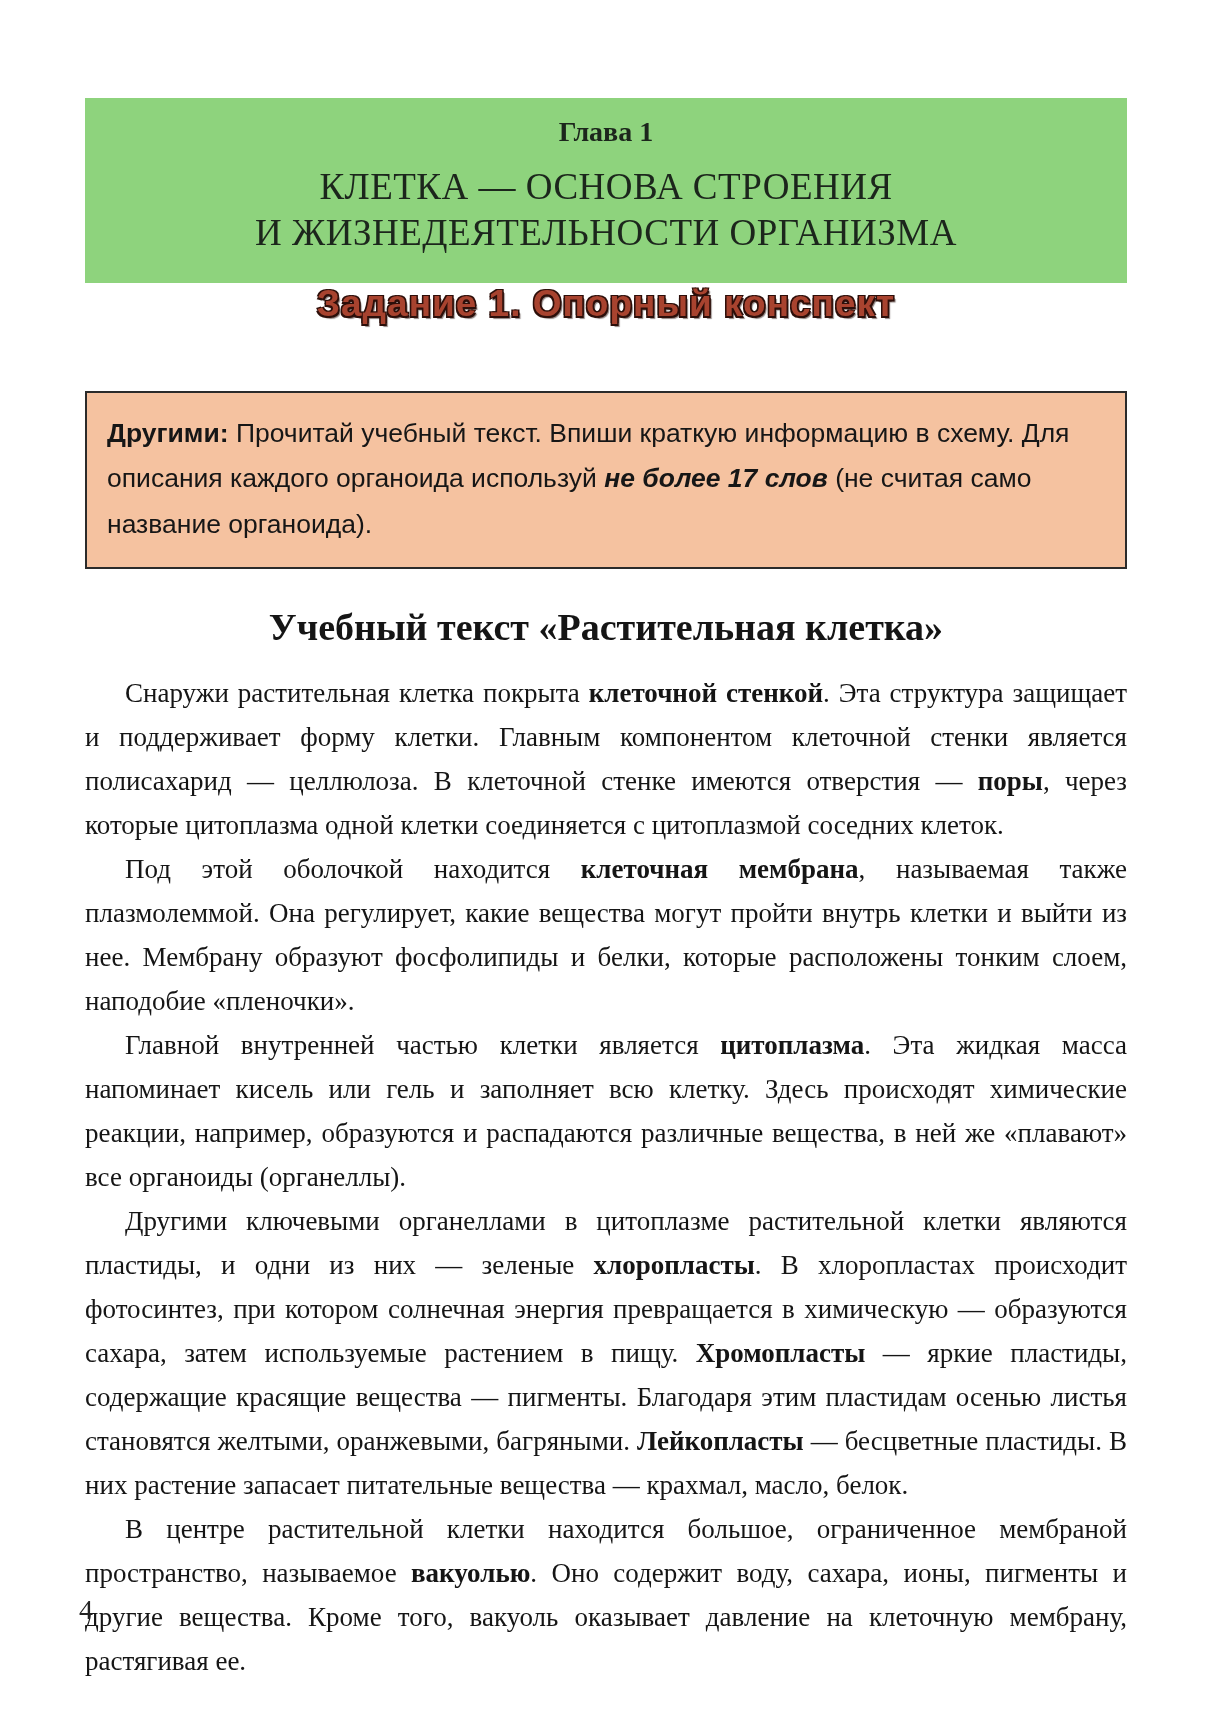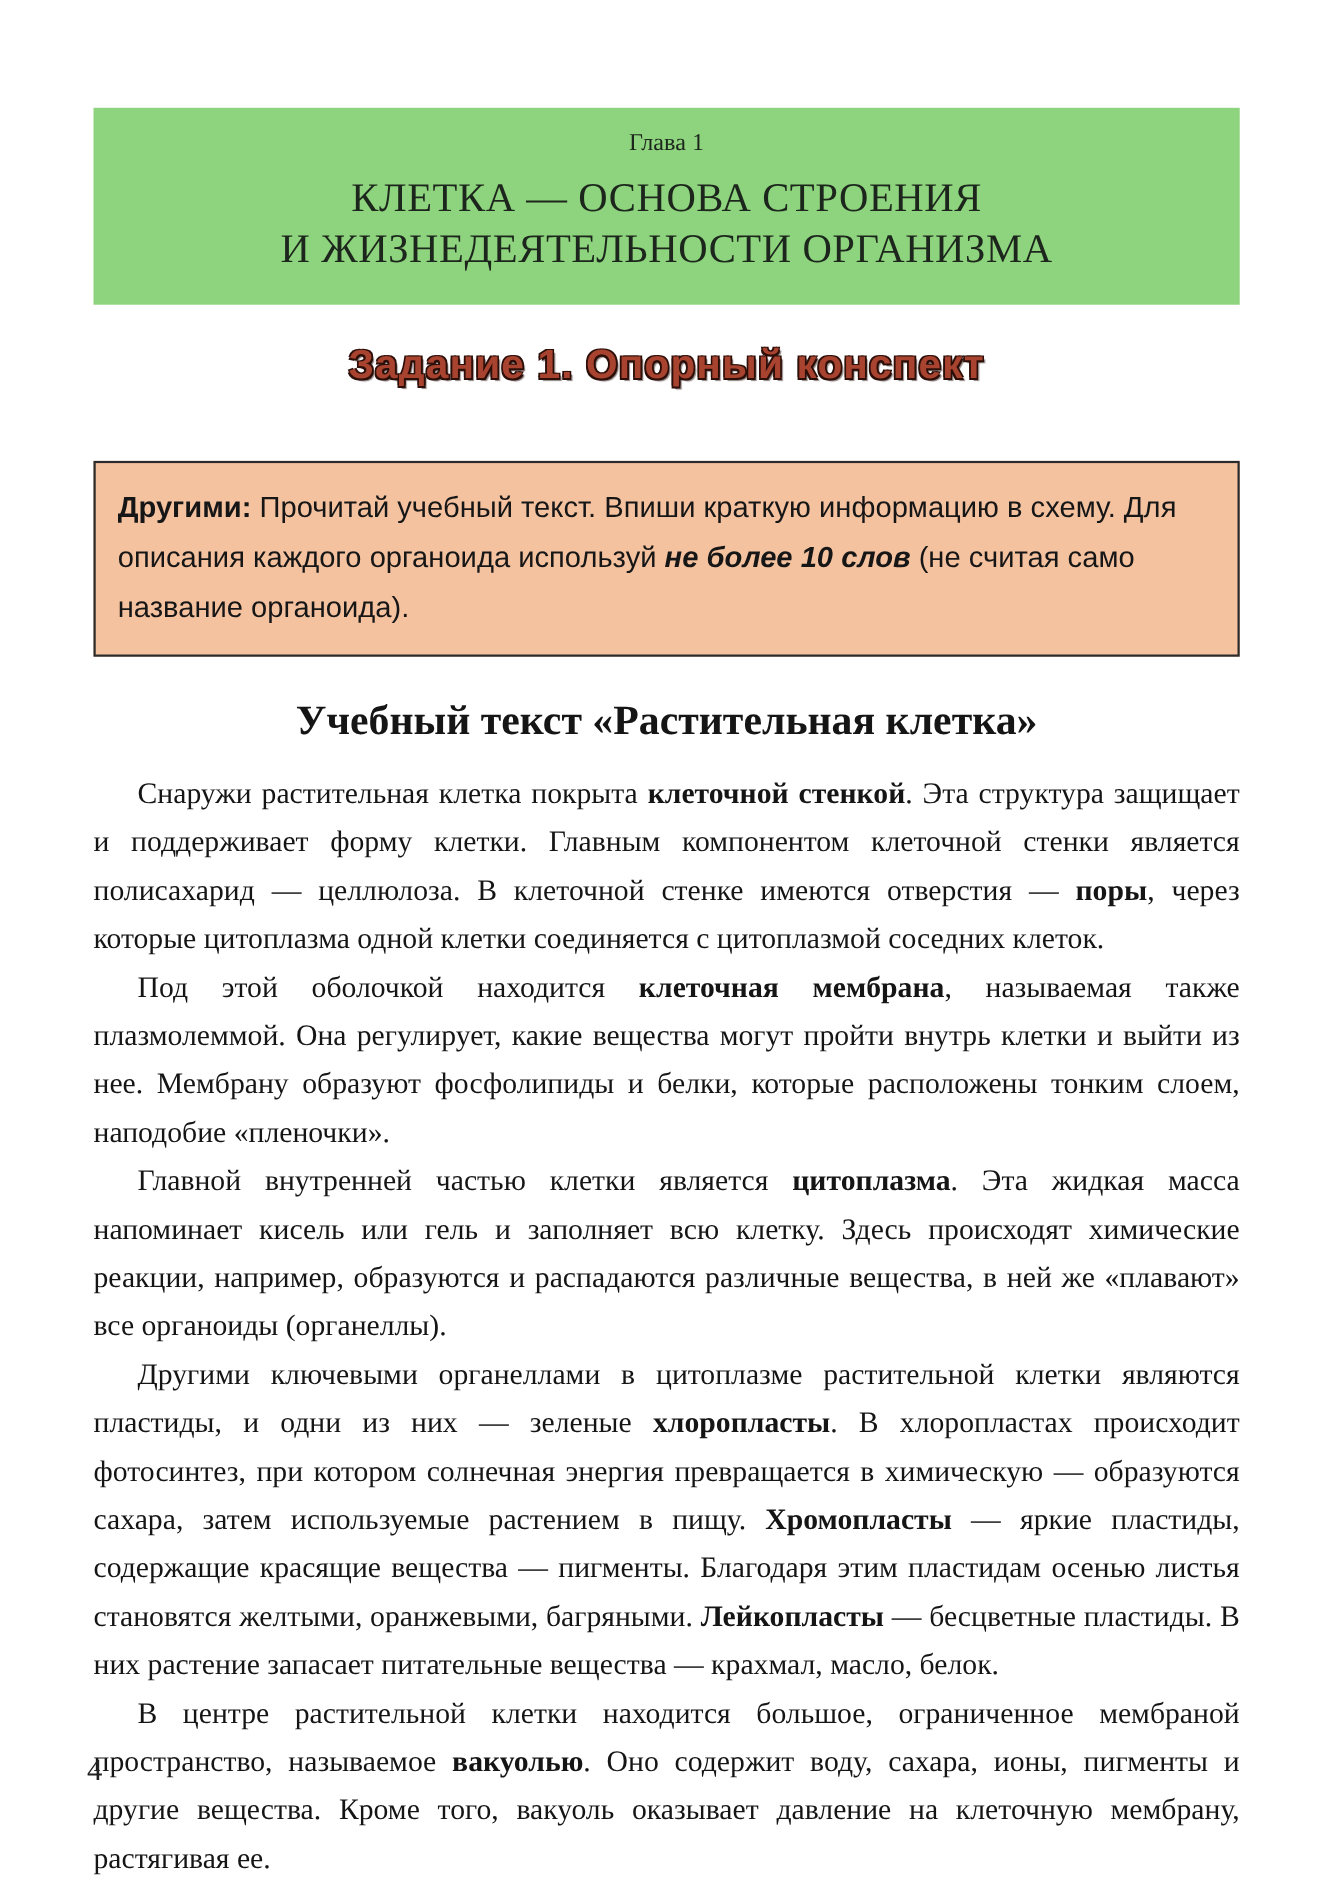--- a/index.html
+++ b/index.html
@@ -23,22 +23,22 @@
 
   
   .banner {
     margin-top: 98px;
     background: var(--banner-bg, #8ed37d);
     text-align: center;
     padding: 18px 20px 26px 20px;
   }
   .banner .kicker {
     font-family: "Liberation Serif", serif;
-    font-weight: normal;
-    font-size: 22px;
+    font-weight: bold;
+    font-size: 28px;
     color: #1c261c;
     margin-bottom: 16px;
   }
   .banner .title-line {
     font-family: "Liberation Serif", serif;
     font-weight: normal;
     font-size: 37px;
     line-height: 1.25;
     letter-spacing: 0.5px;
     color: #1c261c;
@@ -56,21 +56,20 @@
     text-shadow:
       -1.5px -1.5px 0 #1b1b1b,
        1.5px -1.5px 0 #1b1b1b,
       -1.5px  1.5px 0 #1b1b1b,
        1.5px  1.5px 0 #1b1b1b,
        3px 3px 1px rgba(20,20,20,0.55);
   }
 
   
   .task-heading {
-    margin-top: 34px;
     text-align: center;
     font-family: "Liberation Sans", sans-serif;
     font-weight: bold;
     font-size: 37px;
     letter-spacing: 1px;
     color: var(--task-color, #a8432f);
     text-shadow:
       -1.5px -1.5px 0 #2d0f0a,
        1.5px -1.5px 0 #2d0f0a,
       -1.5px  1.5px 0 #2d0f0a,
@@ -135,21 +134,21 @@
     <section class="banner">
       <div class="kicker">Глава 1</div>
       <div class="title-line">КЛЕТКА — ОСНОВА СТРОЕНИЯ</div>
       <div class="title-line">И ЖИЗНЕДЕЯТЕЛЬНОСТИ ОРГАНИЗМА</div>
     </section>
 
 
     <h3 class="task-heading">Задание 1. Опорный конспект</h3>
 
     <div class="task-box">
-      <p><span class="b">Другими:</span><span> Прочитай учебный текст. Впиши краткую информацию в схему. Для описания каждого органоида используй </span><span class="b i">не более 10 слов</span><span> (не считая само название органоида).</span></p>
+      <p><span class="b">Другими:</span><span> Прочитай учебный текст. Впиши краткую информацию в схему. Для описания каждого органоида используй </span><span class="b i">не более 17 слов</span><span> (не считая само название органоида).</span></p>
     </div>
 
     <h4 class="reading-heading">Учебный текст «Растительная клетка»</h4>
 
     <div class="reading">
         <p class="body-para"><span>Снаружи растительная клетка покрыта </span><span class="b">клеточной стенкой</span><span>. Эта структура защищает и поддерживает форму клетки. Главным компонентом клеточной стенки является полисахарид — целлюлоза. В клеточной стенке имеются отверстия — </span><span class="b">поры</span><span>, через которые цитоплазма одной клетки соединяется с цитоплазмой соседних клеток.</span></p>
         <p class="body-para"><span>Под этой оболочкой находится </span><span class="b">клеточная мембрана</span><span>, называемая также плазмолеммой. Она регулирует, какие вещества могут пройти внутрь клетки и выйти из нее. Мембрану образуют фосфолипиды и белки, которые расположены тонким слоем, наподобие «пленочки».</span></p>
         <p class="body-para"><span>Главной внутренней частью клетки является </span><span class="b">цитоплазма</span><span>. Эта жидкая масса напоминает кисель или гель и заполняет всю клетку. Здесь происходят химические реакции, например, образуются и распадаются различные вещества, в ней же «плавают» все органоиды (органеллы).</span></p>
         <p class="body-para"><span>Другими ключевыми органеллами в цитоплазме растительной клетки являются пластиды, и одни из них — зеленые </span><span class="b">хлоропласты</span><span>. В хлоропластах происходит фотосинтез, при котором солнечная энергия превращается в химическую — образуются сахара, затем используемые растением в пищу. </span><span class="b">Хромопласты</span><span> — яркие пластиды, содержащие красящие вещества — пигменты. Благодаря этим пластидам осенью листья становятся желтыми, оранжевыми, багряными. </span><span class="b">Лейкопласты</span><span> — бесцветные пластиды. В них растение запасает питательные вещества — крахмал, масло, белок.</span></p>
         <p class="body-para"><span>В центре растительной клетки находится большое, ограниченное мембраной пространство, называемое </span><span class="b">вакуолью</span><span>. Оно содержит воду, сахара, ионы, пигменты и другие вещества. Кроме того, вакуоль оказывает давление на клеточную мембрану, растягивая ее.</span></p>

